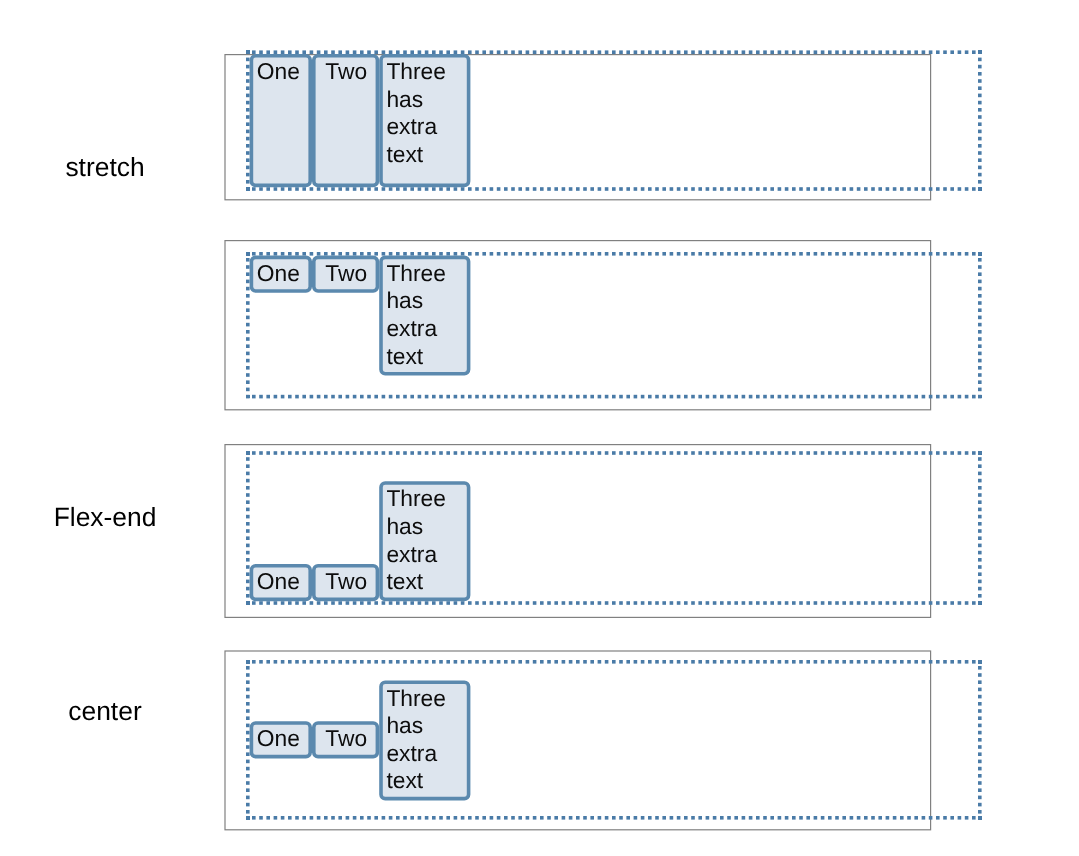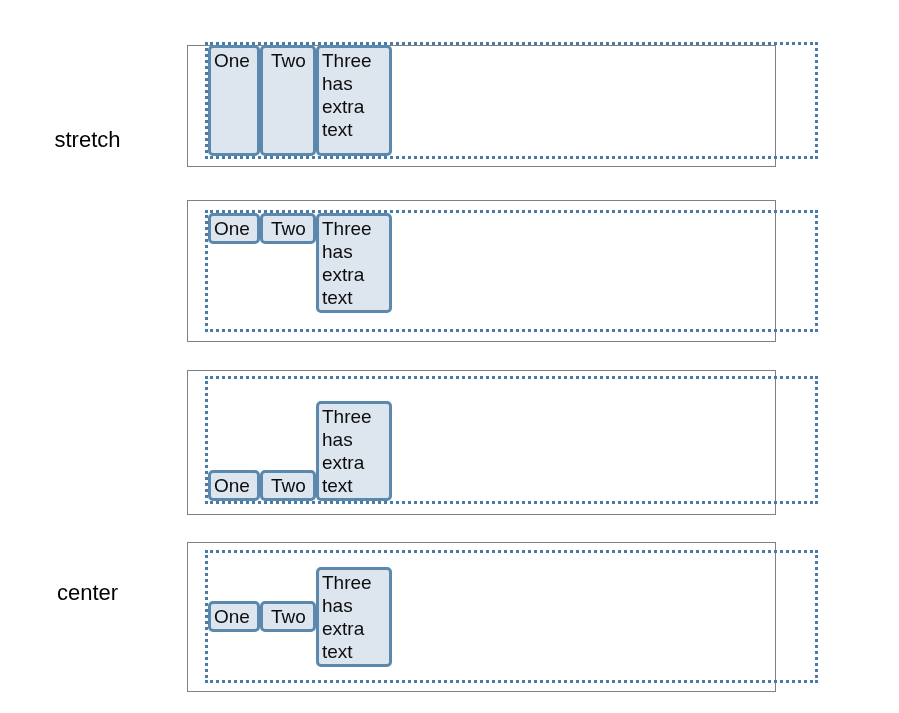--- a/index.html
+++ b/index.html
@@ -124,20 +124,21 @@
   <div class="row" id="row-flexstart">
     <div class="outer-frame"></div>
     <div class="flex-container a-start">
       <div class="box one">One</div>
       <div class="box two">Two</div>
       <div class="box wide">Three has extra text</div>
     </div>
   </div>
 
   <div class="row" id="row-flexend">
+    <div class="row-label">Flex-end</div>
     <div class="outer-frame"></div>
     <div class="flex-container a-end">
       <div class="box one">One</div>
       <div class="box two">Two</div>
       <div class="box wide">Three has extra text</div>
     </div>
   </div>
 
   <div class="row" id="row-center">
     <div class="row-label">center</div>

